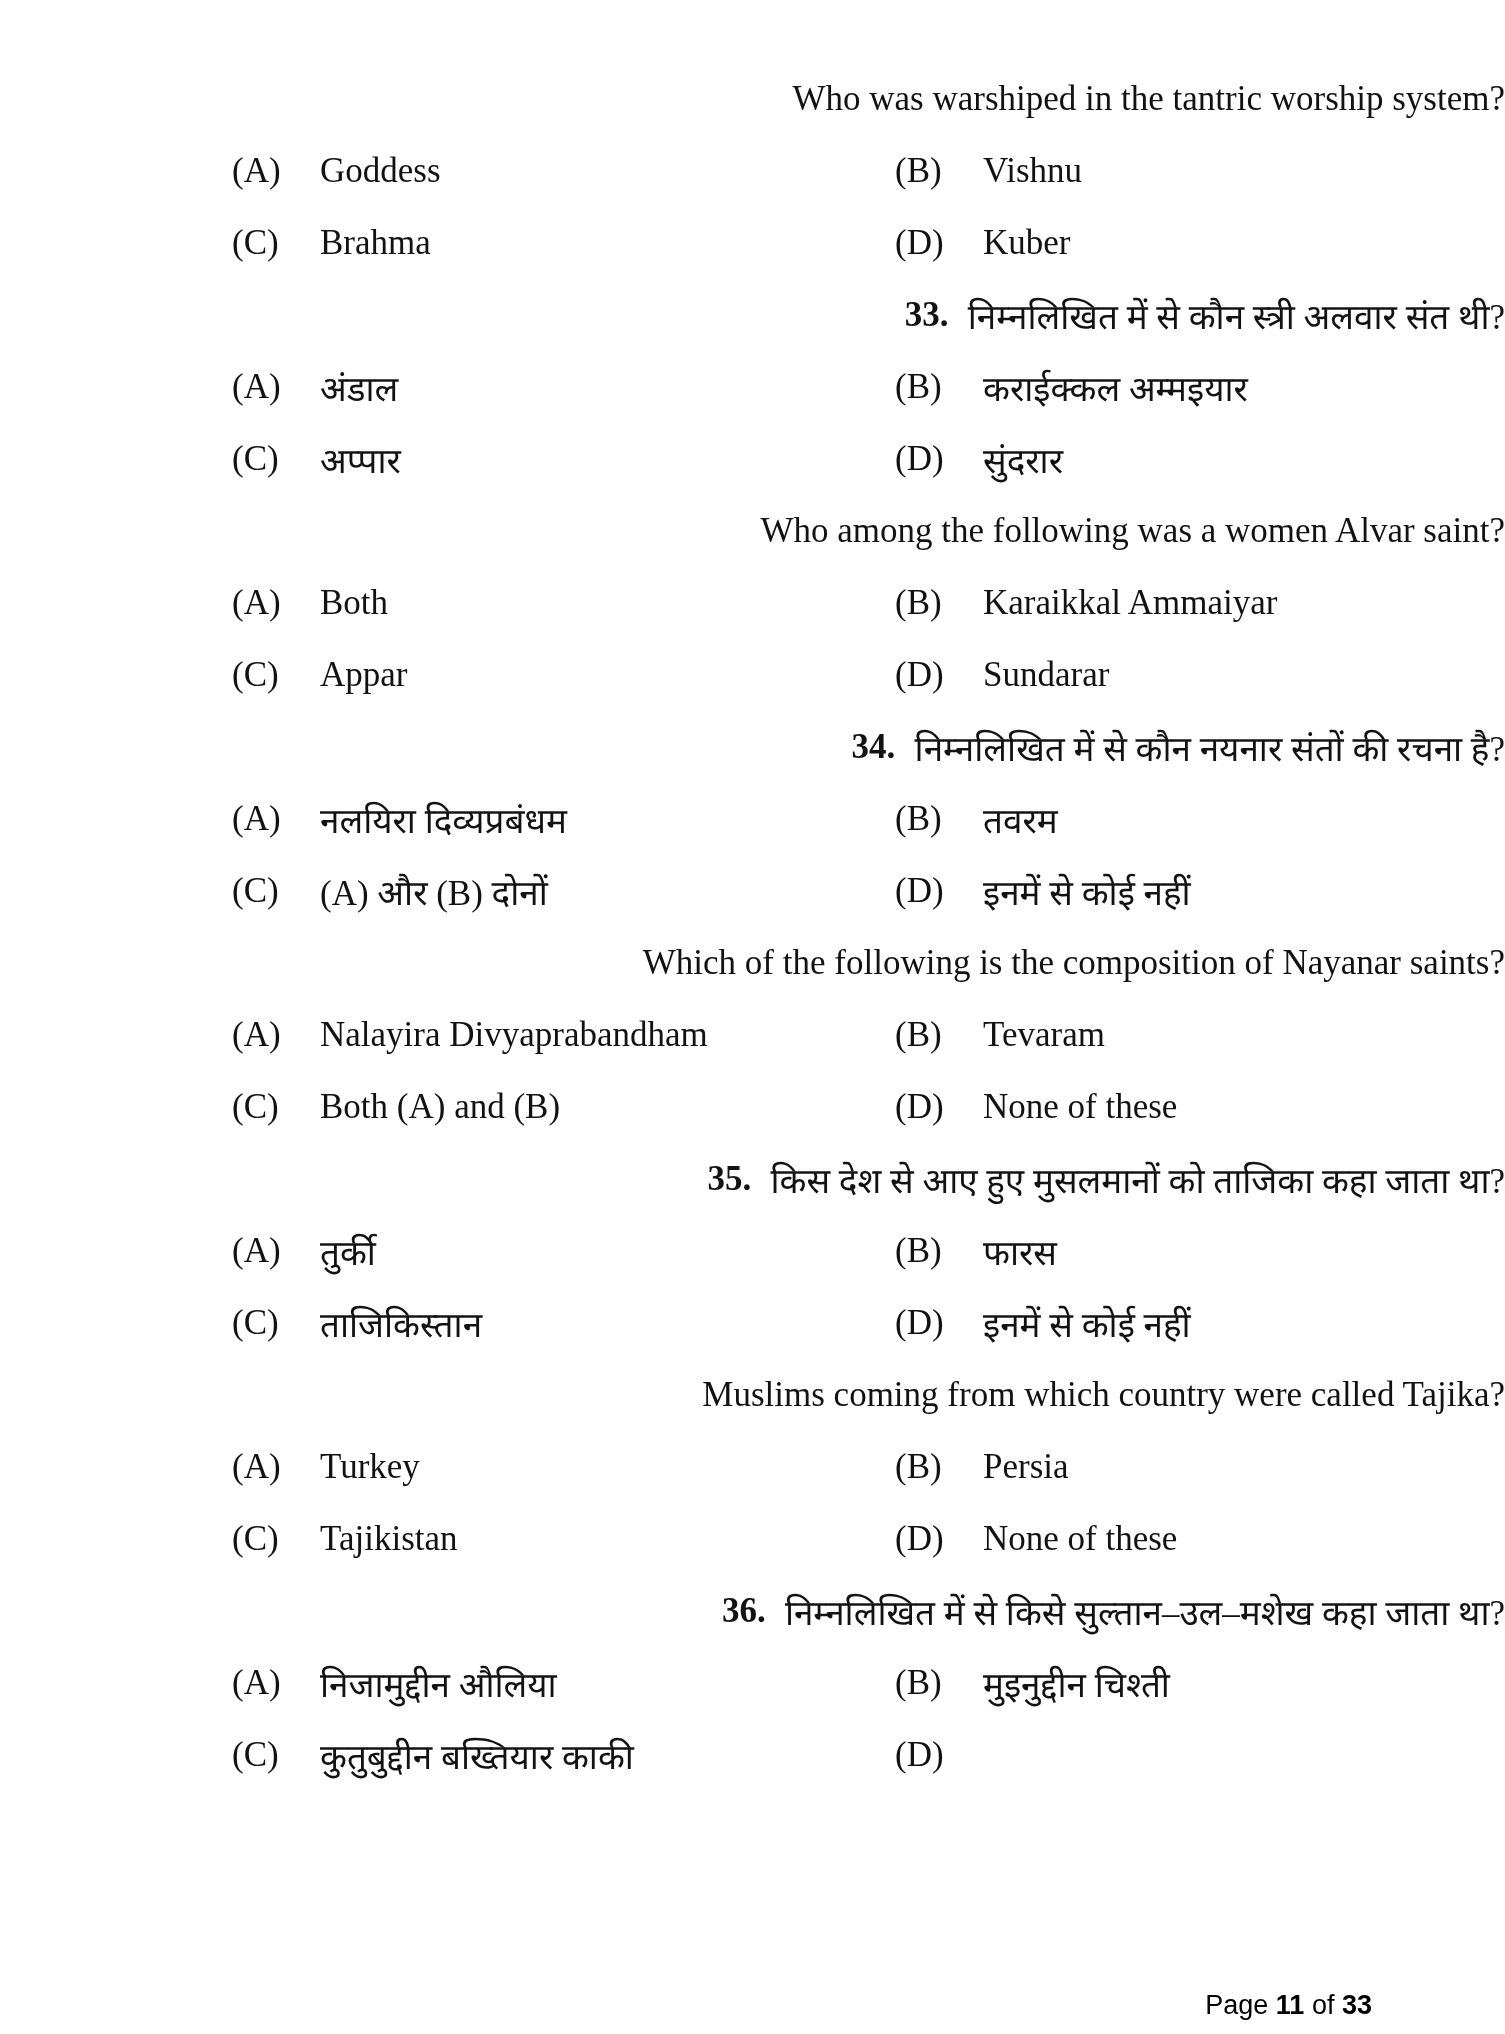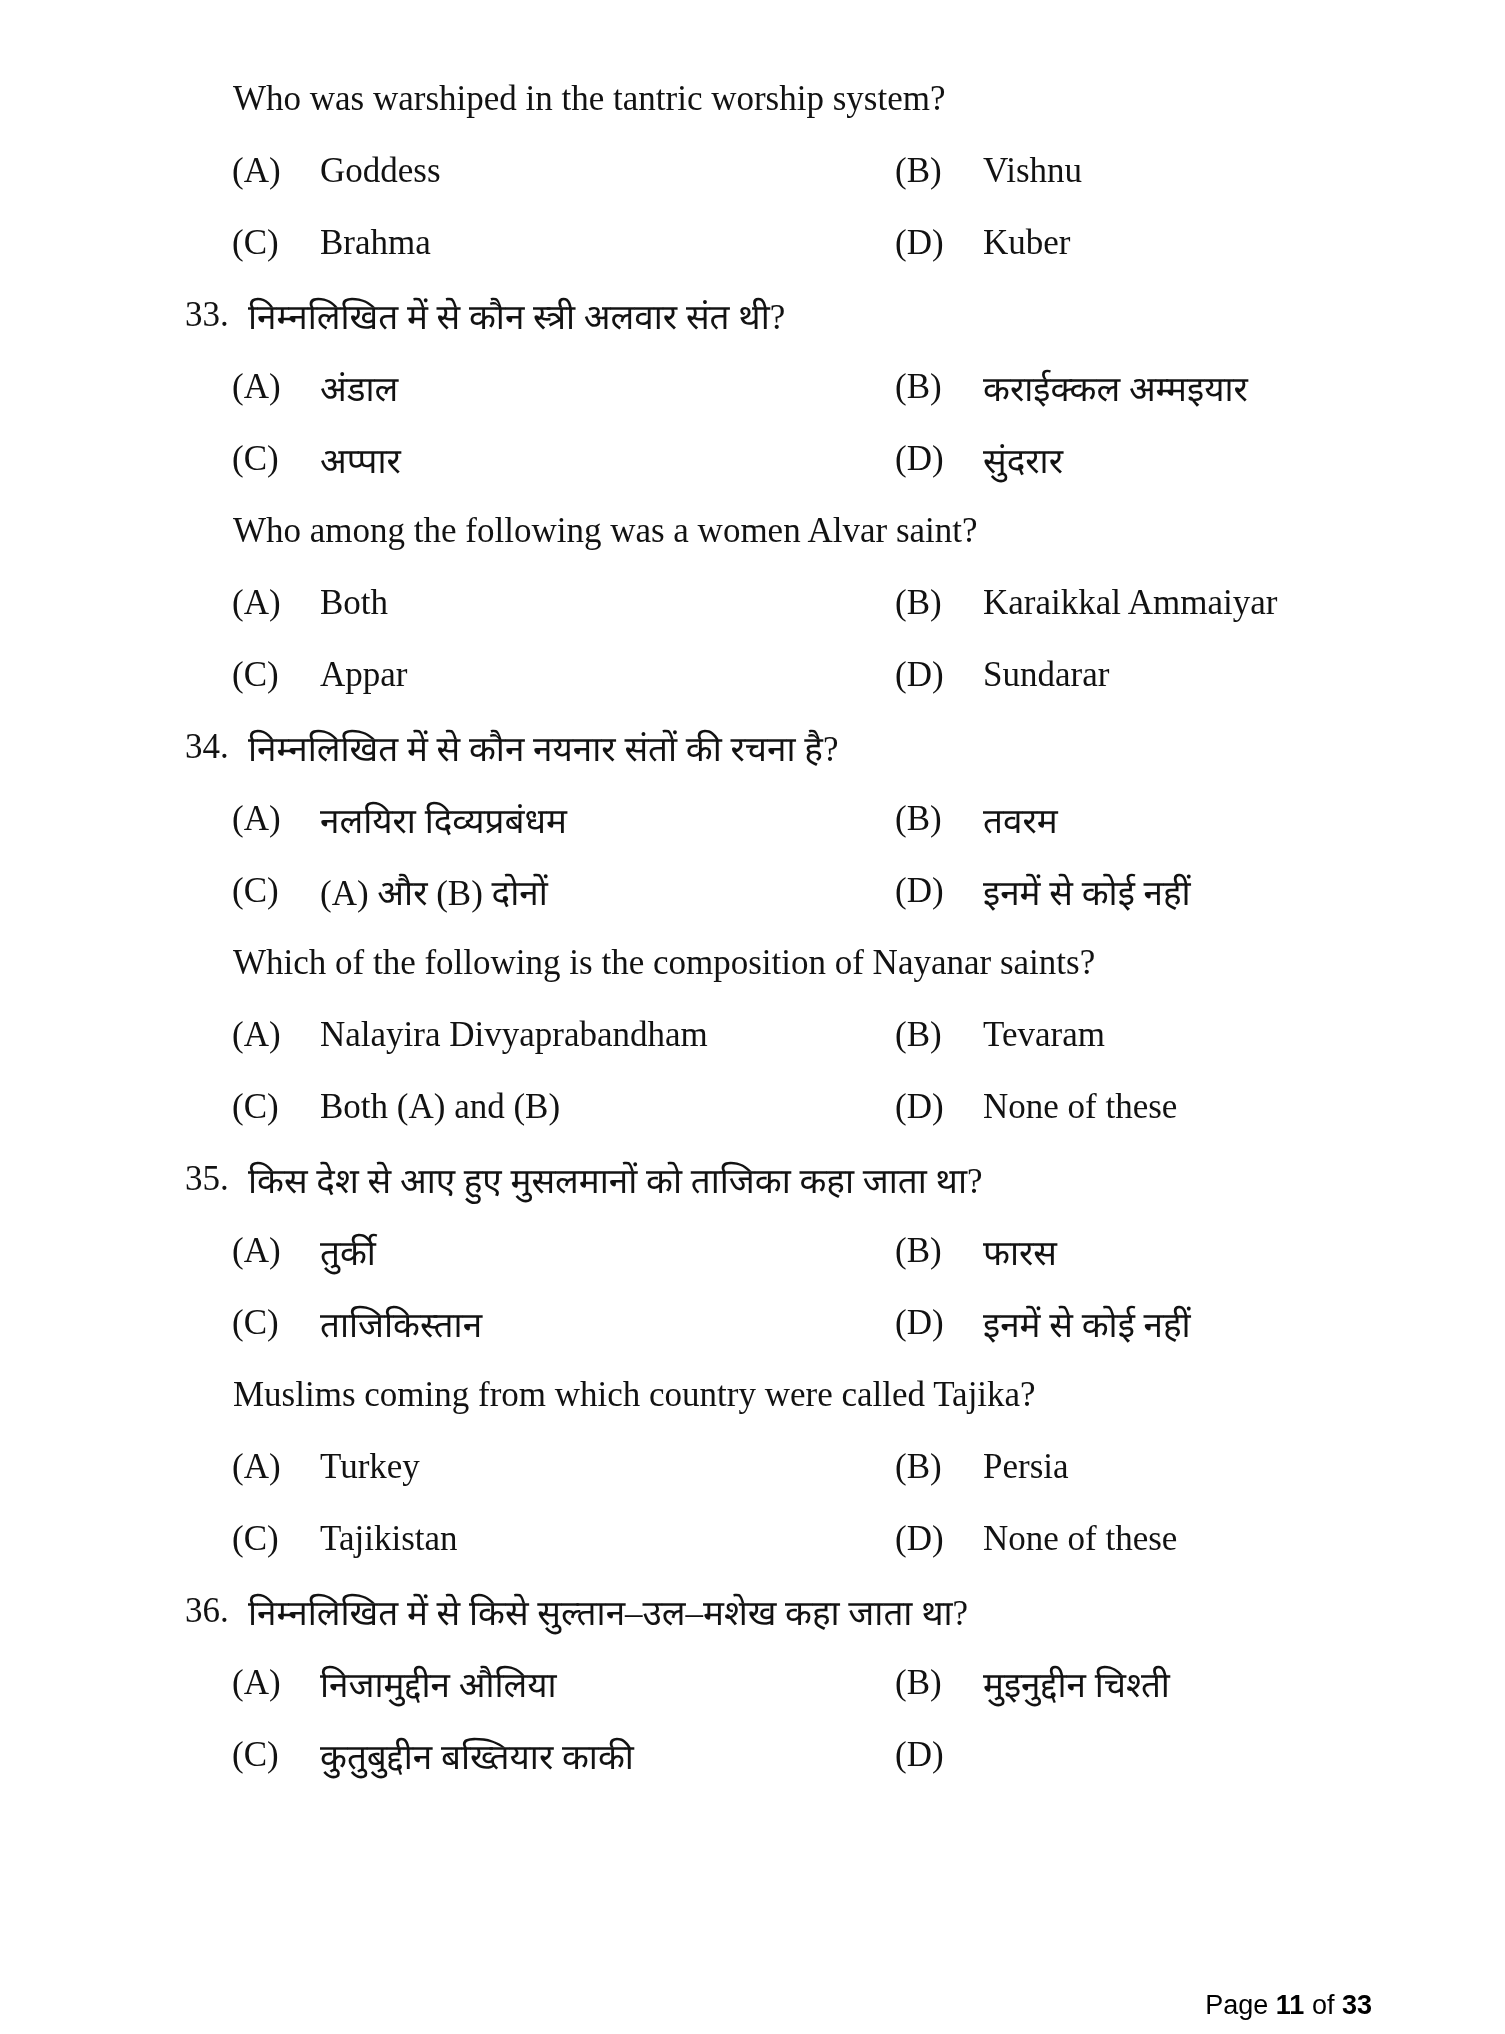--- a/index.html
+++ b/index.html
@@ -11,33 +11,34 @@
     font-family: "Liberation Serif", serif;
     color: #121212;
     overflow: hidden;
   }
   .content {
     position: absolute;
     top: 63px;
     left: 0;
     width: 100%;
   }
-  .row { height: 72px; }
+  .row { height: 72px; justify-content: flex-end; }
   .q-line {
     display: flex;
     align-items: center;
     padding-left: 185px;
     font-size: 35px;
     white-space: nowrap;
   }
   .q-line.cont { padding-left: 233px; }
   .q-num {
     display: inline-block;
     min-width: 50px;
     margin-right: 13px;
+    font-weight: bold;
   }
   .opt-line {
     position: relative;
     font-size: 35px;
     white-space: nowrap;
   }
   .opt {
     position: absolute;
     top: 0;
     height: 100%;

